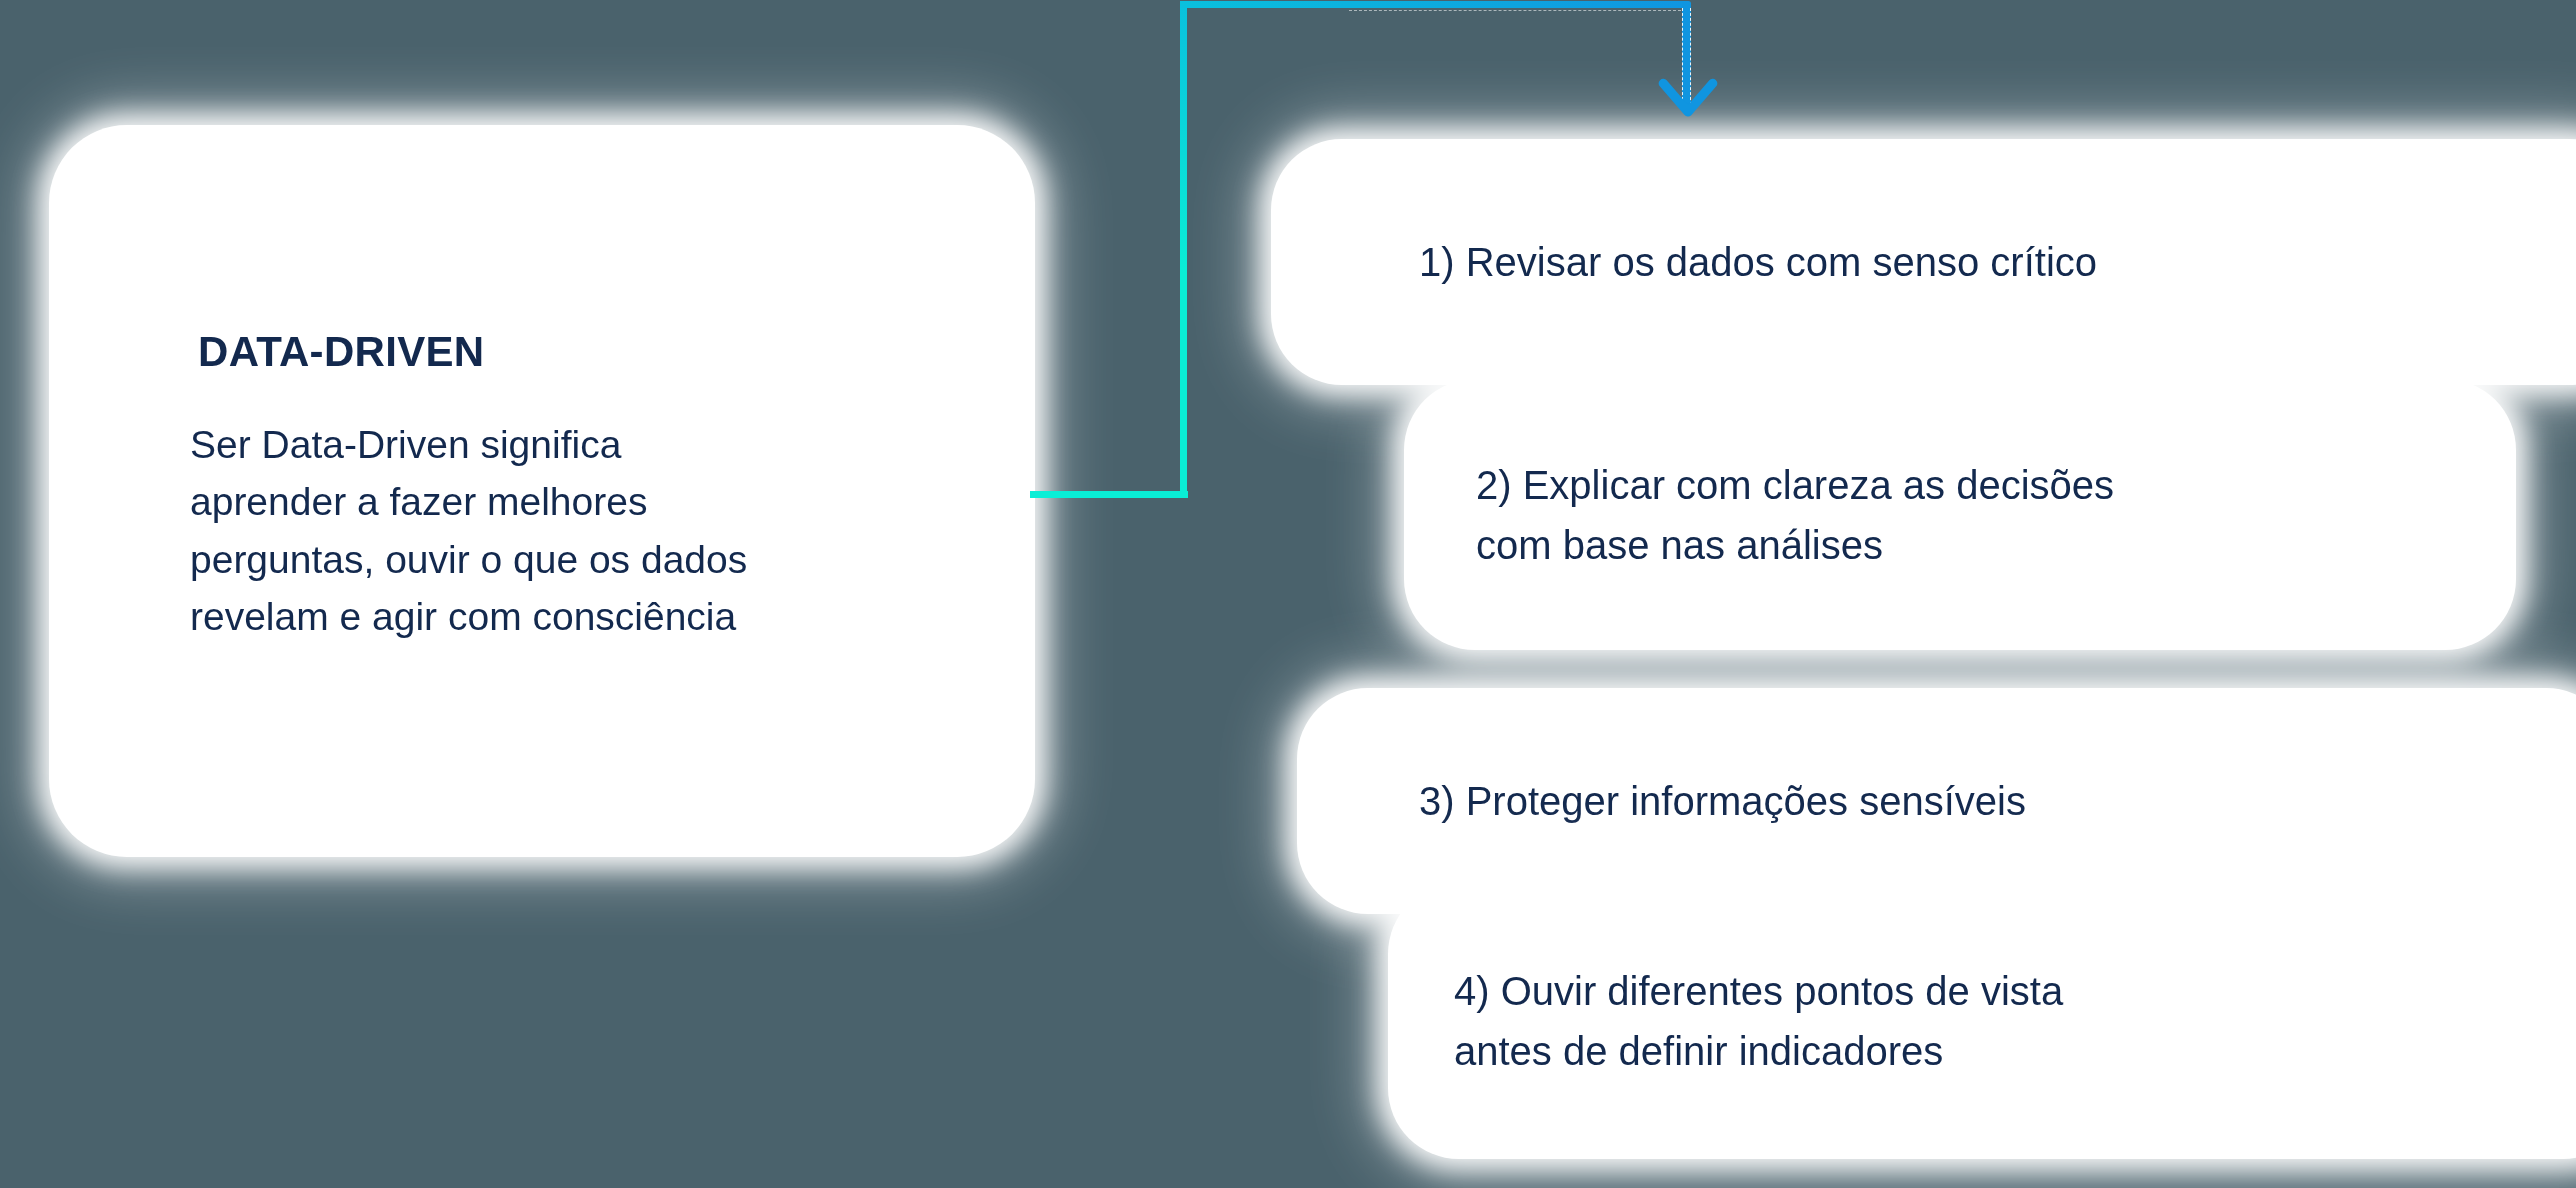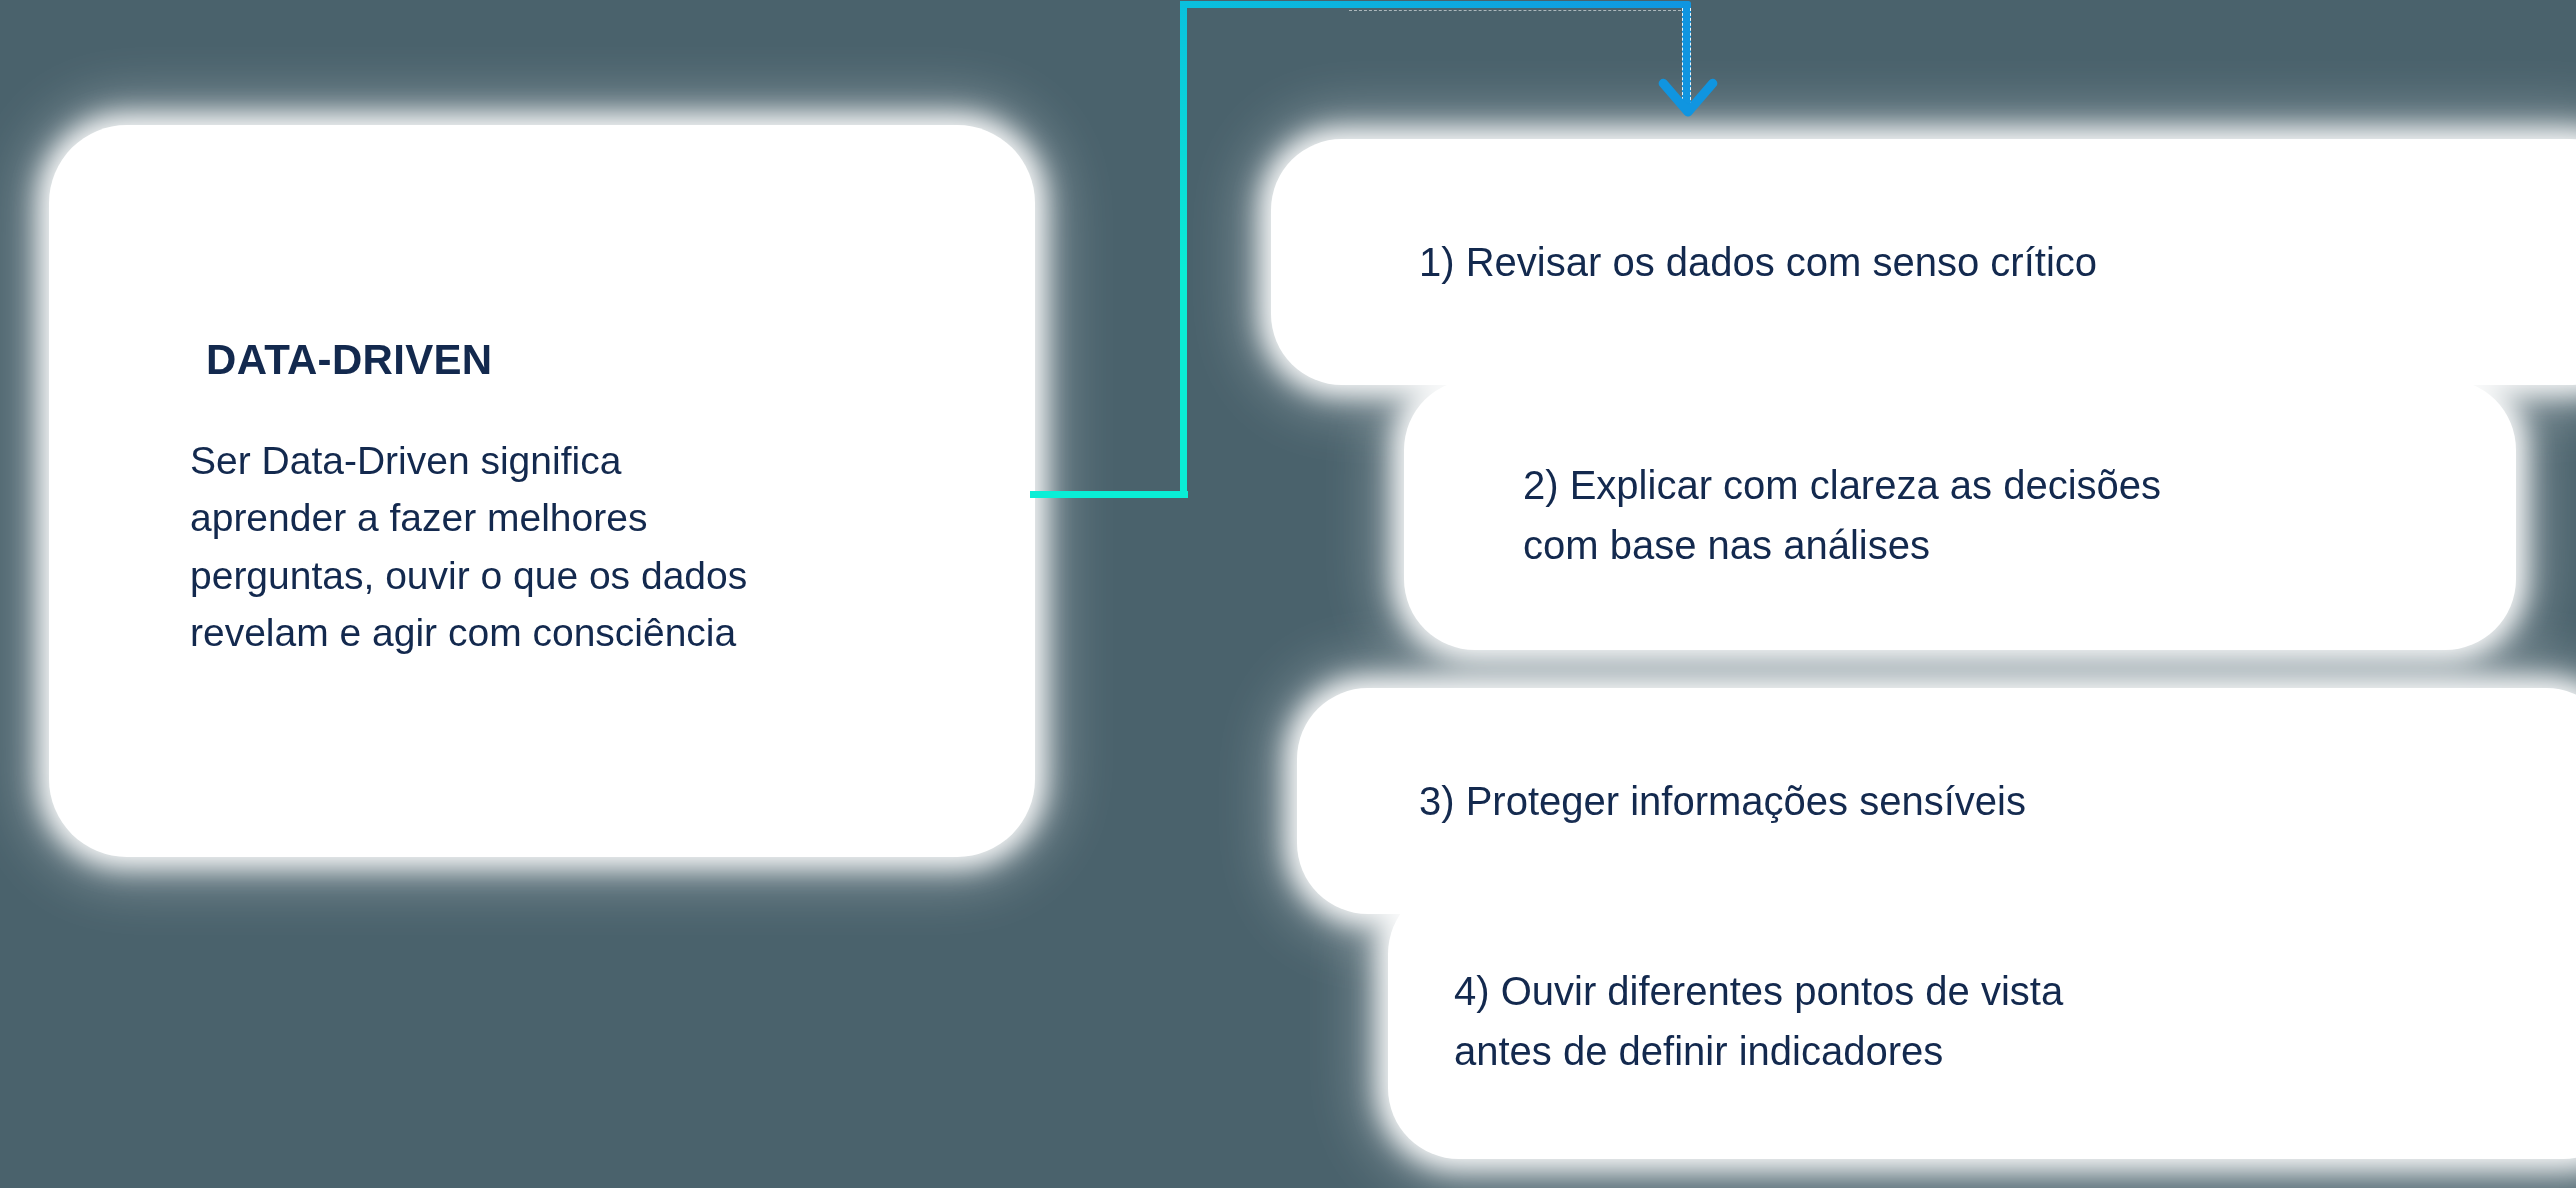--- a/index.html
+++ b/index.html
@@ -32,21 +32,21 @@
     width: 986px;
     height: 732px;
     border-radius: 78px;
     display: flex;
     flex-direction: column;
     justify-content: flex-start;
     box-sizing: border-box;
     padding: 195px 78px 0 141px;
   }
   .left-card h1 {
-    margin: 16px;
+    margin: 8px;
     font-size: 42px;
     font-weight: bold;
     letter-spacing: 0.3px;
     color: #13294e;
   }
   .left-card p {
     margin: 32px 0 0 0;
     font-size: 39px;
     line-height: 1.47;
     white-space: pre-line;
@@ -55,21 +55,21 @@
 
   .blob {
     display: flex;
     align-items: center;
     box-sizing: border-box;
     font-size: 40px;
     line-height: 1.5;
     white-space: pre-line;
   }
   .blob-1 { left: 1271px; top: 139px;  width: 1369px; height: 246px; border-radius: 71px; padding-left: 148px; }
-  .blob-2 { left: 1404px; top: 379px;  width: 1112px; height: 271px; border-radius: 71px; padding-left: 119px; }
+  .blob-2 { left: 1404px; top: 379px;  width: 1112px; height: 271px; border-radius: 71px; padding-left: 72px; }
   .blob-3 { left: 1297px; top: 688px; width: 1320px; height: 226px; border-radius: 71px; padding-left: 122px; }
   .blob-4 { left: 1388px; top: 883px; width: 1246px; height: 276px; border-radius: 71px; padding-left: 66px; }
 
   
   .conn { position: absolute; }
   .conn-h-left {
     left: 1030px; top: 491px; width: 158px; height: 7.1px;
     background: #0aeed6;
   }
   .conn-v-left {

